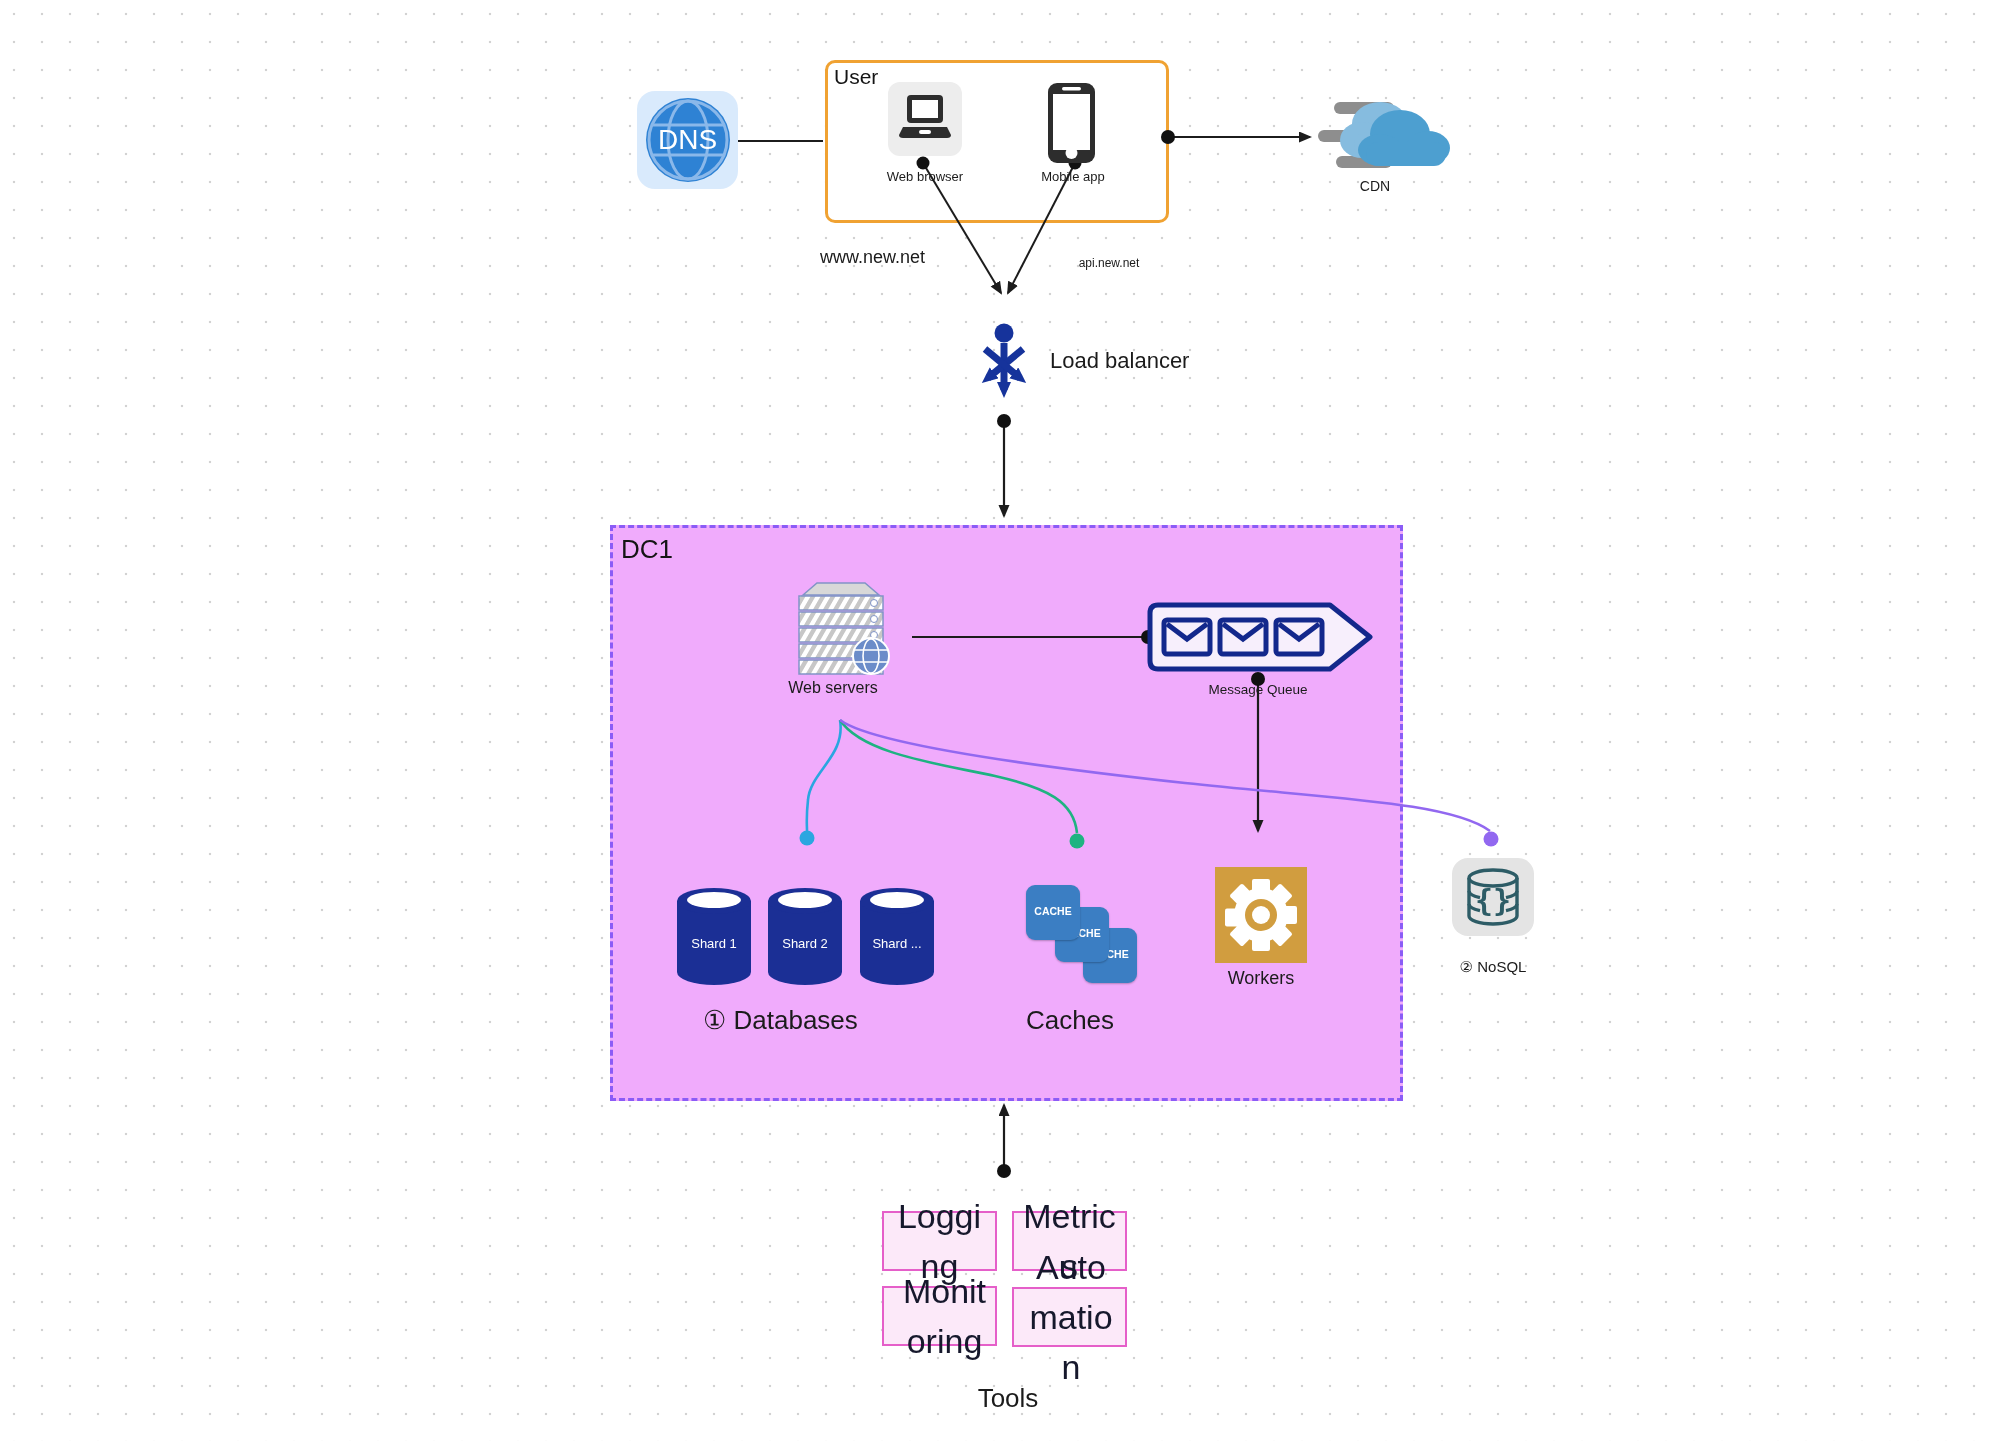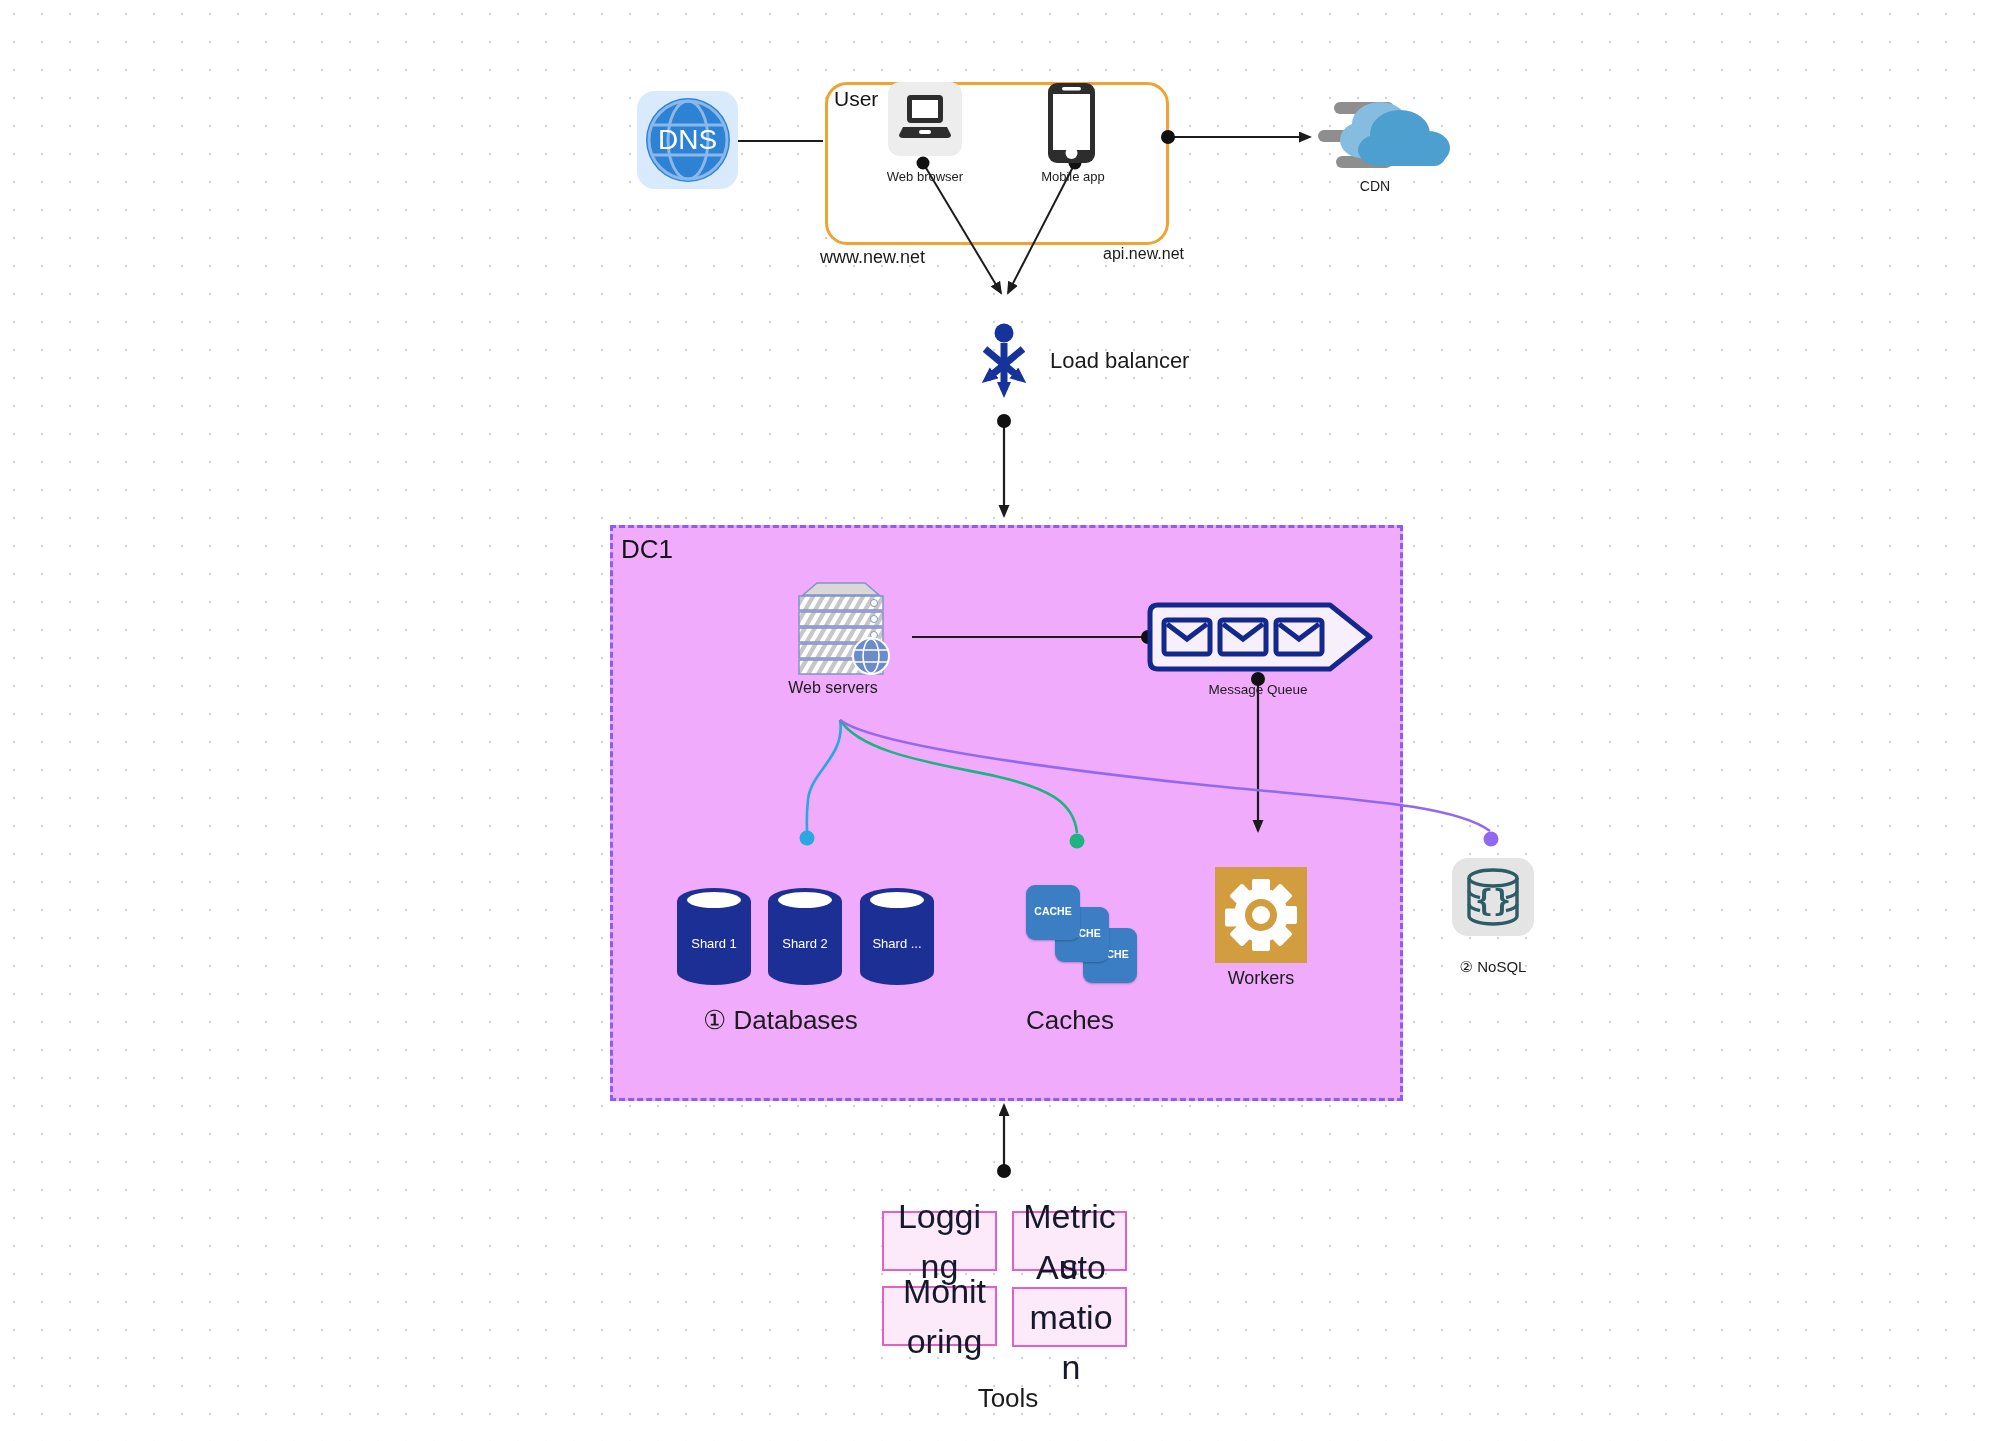--- a/index.html
+++ b/index.html
@@ -7,21 +7,21 @@
     width:2000px;height:1441px;position:relative;overflow:hidden;
     font-family:"Liberation Sans",sans-serif;color:#111;
     background-color:#ffffff;
     background-image:radial-gradient(circle,#d2d2d2 1.3px,transparent 1.6px);
     background-size:28px 28px;
   }
   .abs{position:absolute;}
   
   .group-user{
     left:825px;top:60px;width:338px;height:157px;
-    border:3px solid #f0a232;border-radius:22px;background:#ffffff;z-index:1;margin-top:22px;
+    border:3px solid #f0a232;border-radius:10px;background:#ffffff;z-index:1;
   }
   .group-dc1{
     left:610px;top:525px;width:787px;height:570px;
     border:3px dashed #8b5cf6;border-radius:0;background:#f0abfc;z-index:1;
   }
   .group-label{position:absolute;left:6px;top:2px;font-size:21px;color:#141414;}
   .group-dc1 .group-label{font-size:26px;left:8px;top:6px;}
   svg.connectors{position:absolute;left:0;top:0;z-index:2;pointer-events:none;}
   .node{position:absolute;z-index:3;}
   .node-label{position:absolute;z-index:3;text-align:center;color:#1b1b1b;}
@@ -164,21 +164,21 @@
       <ellipse cx="82" cy="42" rx="30" ry="24"></ellipse>
       <ellipse cx="110" cy="56" rx="22" ry="17"></ellipse>
       <ellipse cx="62" cy="58" rx="22" ry="16"></ellipse>
       <rect x="48" y="50" width="80" height="24" rx="12"></rect>
     </g>
   </svg>
 </div>
 <div class="node-label" style="left:1345px;top:178px;width:60px;font-size:14px;">CDN</div>
 
 <div class="node-label" style="left:820px;top:247px;width:150px;font-size:18px;text-align:left;">www.new.net</div>
-<div class="node-label" style="left:1034px;top:245px;width:150px;font-size:16px;text-align:right;">api.new.net</div>
+<div class="node-label" style="left:1034px;top:256px;width:150px;font-size:12px;text-align:center;">api.new.net</div>
 
 <div class="node-label" style="left:1050px;top:348px;width:200px;font-size:22px;text-align:left;">Load balancer</div>
 
 <div class="node" style="left:795px;top:580px;width:95px;height:95px;">
   <svg width="95" height="95" viewBox="0 0 95 95">
     <defs>
       <pattern id="hatch" width="10" height="14" patternUnits="userSpaceOnUse" patternTransform="skewX(-30)">
         <rect width="10" height="14" fill="#c7c7c7"></rect>
         <rect x="0" width="5" height="14" fill="#ffffff"></rect>
       </pattern>

